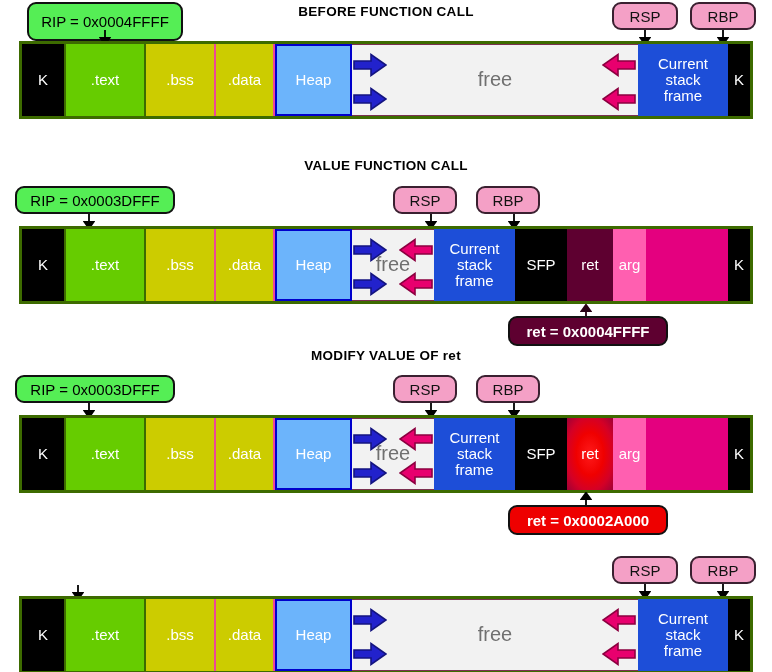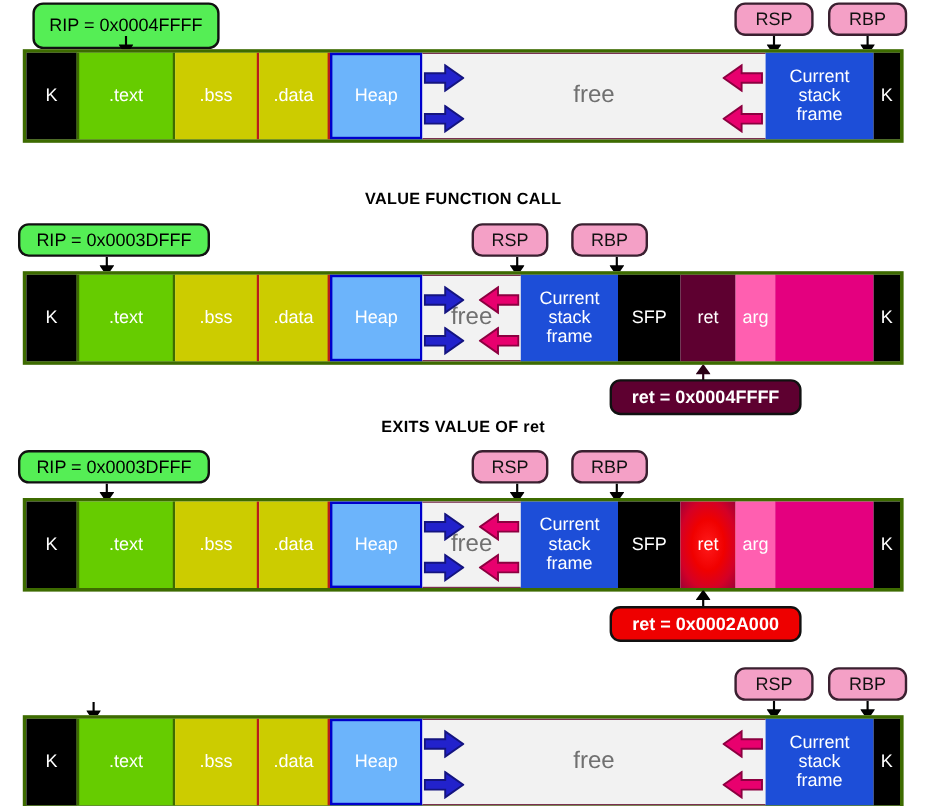--- a/index.html
+++ b/index.html
@@ -14,21 +14,21 @@
 
   
   .bar{position:absolute;left:19px;width:734px;height:78px;
        box-sizing:border-box;border:3px solid #3d6b00;background:#f2f2f2;}
   .seg{position:absolute;top:0;height:100%;box-sizing:border-box;
        display:flex;align-items:center;justify-content:center;
        color:#ffffff;font-size:15px;line-height:1.08;text-align:center;
        white-space:pre-line;}
   .seg.kern{background:#000000;}
   .seg.text{background:#66cc00;border-left:2px solid #3d6b00;border-right:2px solid #3d6b00;}
-  .seg.bss,.seg.data{background:#cccc00;border-right:2px solid #b91c1c;}
+  .seg.bss,.seg.data{background:#cccc00;border-right:2px solid #ec4899;}
   .seg.heap{background:#6cb4fb;border:2px solid #0000cc;}
   .seg.free{background:#f2f2f2;border-top:1px solid #7a3050;border-bottom:1px solid #7a3050;
             color:#707070;font-size:20px;}
   .seg.csf{background:#1d4ed8;}
   .seg.sfp{background:#000000;}
   .seg.ret{background:#5e0030;}
   .seg.retred{background:radial-gradient(ellipse at 50% 50%,#ff1a1a 0%,#f00000 42%,#d40026 72%,#9e0037 100%);}
   .seg.arg{background:#ff5fb0;}
   .seg.magenta{background:#e4007f;}
 
@@ -47,20 +47,21 @@
 
   
   .conn{position:absolute;}
   .conn svg{display:block;}
 </style>
 </head>
 <body>
 
 <div class="stage">
 
+  <div class="title" style="left:276px;top:4px;width:220px;">BEFORE FUNCTION CALL</div>
 
   <div class="pill green" style="left:27px;top:2px;width:156px;height:39px;">RIP = 0x0004FFFF</div>
 
   <div class="conn" style="left:99px;top:30px;">
     <svg width="12" height="15" viewBox="0 0 12 15">
         <path d="M6 0 V9 M1.5 8 L6 14.5 L10.5 8 Z" stroke="#000" stroke-width="1.8" fill="#000"></path>
       </svg>
   </div>
 
   <div class="pill pink" style="left:612px;top:2px;width:66px;height:28px;">RSP</div>
@@ -172,21 +173,21 @@
       </div>
   </div>
 
   <div class="conn" style="left:580px;top:304px;">
     <svg width="12" height="16" viewBox="0 0 12 16">
         <path d="M6 16 V6 M1.5 7 L6 0.8 L10.5 7 Z" stroke="#2a0015" stroke-width="1.8" fill="#2a0015"></path>
       </svg>
   </div>
   <div class="pill maroon" style="left:508px;top:316px;width:160px;height:30px;">ret = 0x0004FFFF</div>
 
-  <div class="title" style="left:276px;top:348px;width:220px;">EXITS VALUE OF ret</div>
+  <div class="title" style="left:276px;top:348px;width:220px;">MODIFY VALUE OF ret</div>
 
   <div class="pill green" style="left:15px;top:375px;width:160px;height:28px;">RIP = 0x0003DFFF</div>
   <div class="conn" style="left:83px;top:403px;">
     <svg width="12" height="15" viewBox="0 0 12 15">
         <path d="M6 0 V9 M1.5 8 L6 14.5 L10.5 8 Z" stroke="#000" stroke-width="1.8" fill="#000"></path>
       </svg>
   </div>
 
   <div class="pill pink" style="left:393px;top:375px;width:64px;height:28px;">RSP</div>
   <div class="conn" style="left:425px;top:403px;">

